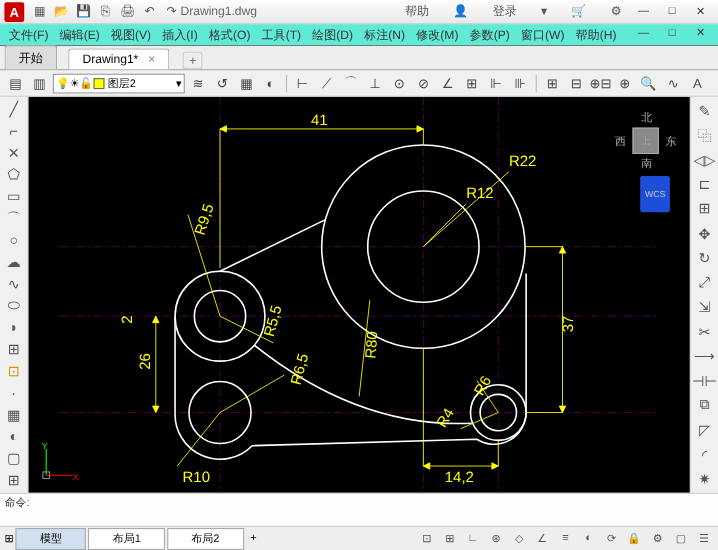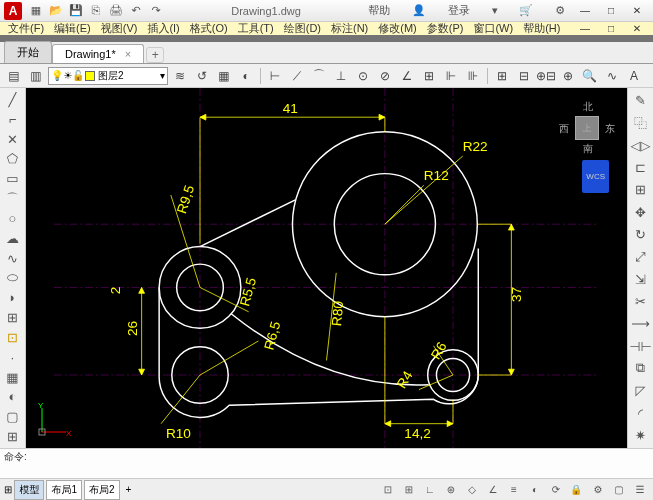--- a/index.html
+++ b/index.html
@@ -1,29 +1,29 @@
 <!DOCTYPE html>
 <html><head>
 <meta charset="utf-8">
 <style>
 * { margin: 0; padding: 0; box-sizing: border-box; font-family: "Microsoft YaHei", Arial, sans-serif; }
 body { width: 653px; height: 500px; background: #f0f0f0; overflow: hidden; font-size: 11px; display: flex; flex-direction: column; }
 .titlebar { height: 22px; background: linear-gradient(#fdfdfd,#e8e8e8); display: flex; align-items: center; padding: 0 4px; border-bottom: 1px solid #ccc; }
 .app-logo { width: 18px; height: 18px; background: #c00; color: #fff; font-weight: bold; display: flex; align-items: center; justify-content: center; border-radius: 2px; font-size: 12px; }
 .qat { display: flex; gap: 4px; margin-left: 6px; }
 .qat-icon { width: 16px; height: 16px; display: flex; align-items: center; justify-content: center; color: #555; font-size: 11px; }
-.title-text { flex: 1; text-align: center; color: #666; font-size: 11px; }
+.title-text { flex: 1; color: #666; font-size: 11px; }
 .search-box { width: 90px; height: 16px; border: 1px solid #aaa; background: #fff; font-size: 10px; padding: 0 2px; color: #888; font-style: italic; }
 .title-right { display: flex; align-items: center; gap: 22px; color: #555; }
 .win-btns { display: flex; gap: 2px; margin-left: 8px; }
 .win-btn { width: 24px; height: 16px; display: flex; align-items: center; justify-content: center; font-size: 10px; color: #333; }
-.menubar { height: 20px; background: #fef9c3; display: flex; align-items: center; padding: 0 4px; gap: 2px; border-bottom: 7px solid #737373; }
+.menubar { height: 20px; background: #5eead4; display: flex; align-items: flex-start; padding: 0 4px; gap: 2px; border-bottom: 1px solid #737373; }
 .menu-item { padding: 2px 4px; color: #333; font-size: 11px; }
 .tabbar { height: 22px; background: #eee; display: flex; align-items: flex-end; padding: 0 4px; border-bottom: 1px solid #999; }
-.tab { padding: 3px 12px; background: #ddd; border: 1px solid #aaa; border-bottom: none; margin-right: 0; font-size: 11px; border-radius: 3px 3px 0 0; }
+.tab { padding: 3px 12px; background: #ddd; border: 1px solid #aaa; border-bottom: none; margin-right: 10px; font-size: 11px; border-radius: 3px 3px 0 0; }
 .tab.active { background: #fff; }
 .tab-add { width: 18px; height: 16px; display: flex; align-items: center; justify-content: center; color: #666; border: 1px solid #ccc; border-radius: 3px; margin-left: 2px; font-size: 12px; }
 .toolbar { height: 24px; background: #f0f0f0; display: flex; align-items: center; padding: 0 4px; gap: 2px; border-bottom: 1px solid #ccc; }
 .layer-combo { display: flex; align-items: center; height: 18px; border: 1px solid #999; background: #fff; padding: 0 2px; font-size: 10px; width: 120px; }
 .layer-swatch { width: 10px; height: 10px; background: #ff0; border: 1px solid #666; margin-right: 3px; }
 .tb-icon { width: 20px; height: 20px; display: flex; align-items: center; justify-content: center; color: #444; font-size: 12px; }
 .tb-sep { width: 1px; height: 16px; background: #bbb; margin: 0 2px; }
 .workspace { flex: 1; display: flex; overflow: hidden; }
 .left-tools { width: 26px; background: #f0f0f0; border-right: 1px solid #ccc; display: flex; flex-direction: column; align-items: center; padding: 2px 0; gap: 1px; }
 .right-tools { width: 26px; background: #f0f0f0; border-left: 1px solid #ccc; display: flex; flex-direction: column; align-items: center; padding: 2px 0; gap: 1px; }
@@ -33,21 +33,21 @@
 .cad-line { stroke: #fff; stroke-width: 1.5; fill: none; }
 .dim-line { stroke: #ff0; stroke-width: 0.8; fill: none; }
 .center-line { stroke: #808; stroke-width: 0.5; stroke-dasharray: 8 3 2 3; }
 .viewcube { position: absolute; top: 10px; right: 10px; width: 60px; height: 60px; color: #aaa; font-size: 10px; }
 .viewcube-face { position: absolute; top: 18px; left: 18px; width: 24px; height: 24px; background: #888; border: 1px solid #aaa; display: flex; align-items: center; justify-content: center; font-size: 9px; }
 .wcs { position: absolute; top: 72px; right: 18px; background: #1d4ed8; color: #ccc; font-size: 8px; padding: 12px 4px; border-radius: 2px; }
 .ucs { position: absolute; bottom: 8px; left: 8px; }
 .cmdline { height: 30px; background: #fdfdfd; border-top: 1px solid #ccc; display: flex; font-size: 10px; color: #333; padding: 1px 4px; font-family: Consolas, monospace; }
 .cmdline-row { display: flex; align-items: center; height: 14px; }
 .statusbar { height: 22px; background: #eee; border-top: 1px solid #ccc; display: flex; align-items: center; padding: 0 4px; gap: 2px; font-size: 10px; }
-.status-tab { padding: 2px 4px; background: #fff; border: 1px solid #aaa; font-size: 10px; }
+.status-tab { padding: 2px 21px; background: #fff; border: 1px solid #aaa; font-size: 10px; }
 .status-tab.active { background: #d0e0f0; }
 .status-icons { margin-left: auto; display: flex; gap: 3px; }
 .status-icon { width: 18px; height: 18px; display: flex; align-items: center; justify-content: center; color: #555; }
 </style>
 </head>
 <body>
 
 <div class="titlebar">
   <div class="app-logo">A</div>
   <div class="qat">

